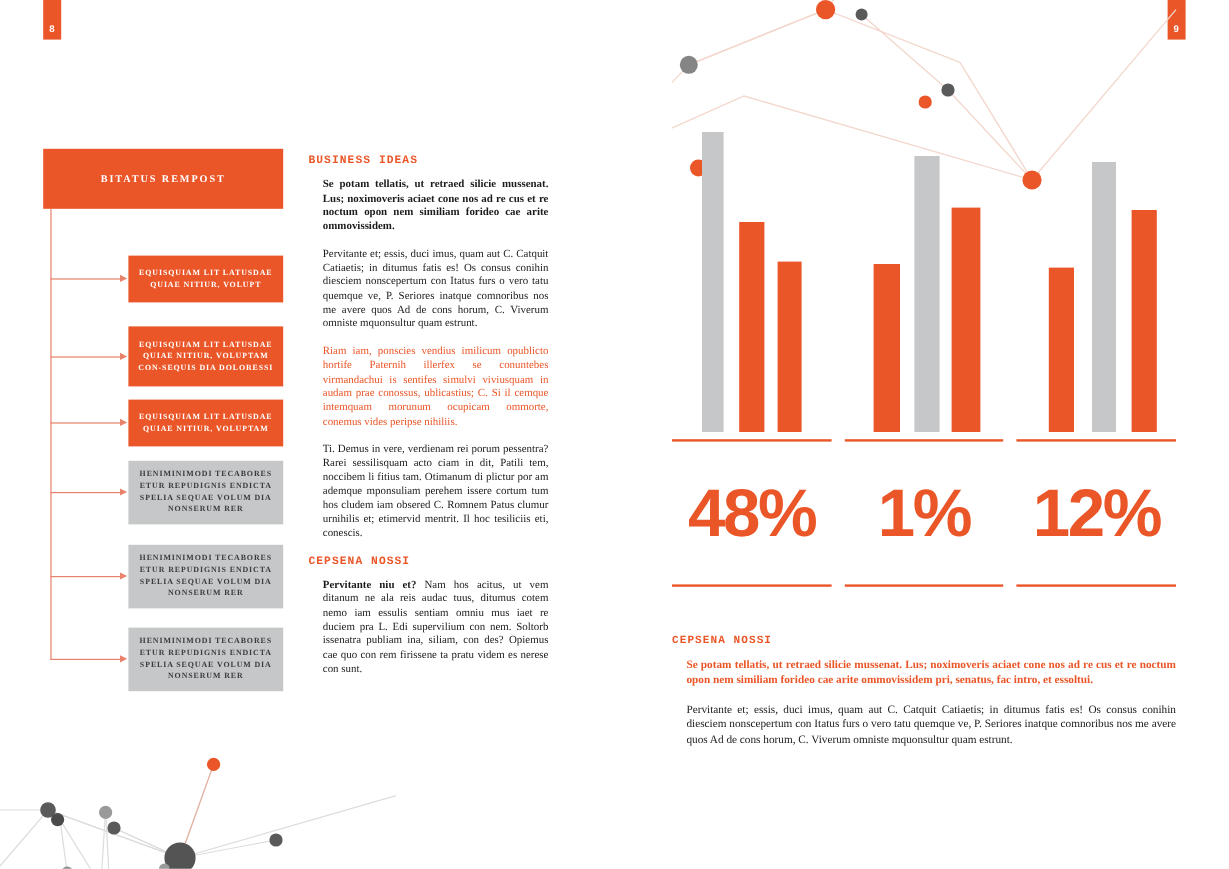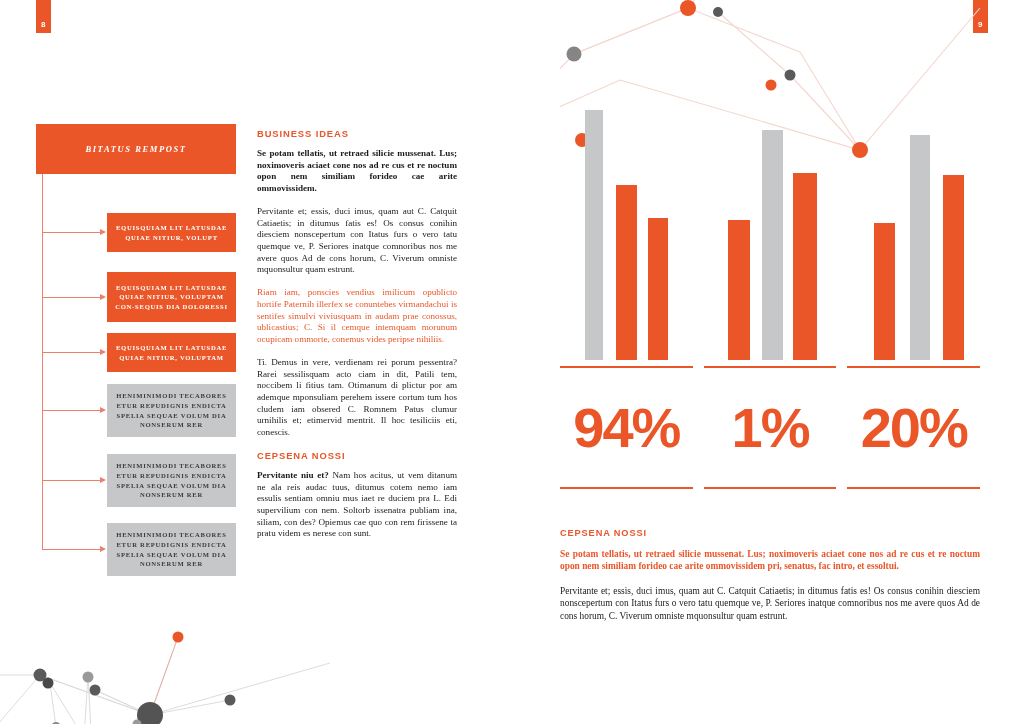--- a/index.html
+++ b/index.html
@@ -17,21 +17,21 @@
     position:absolute;width:15px;height:33px;background:#ea5628;
     color:#ffffff;font-family:"Liberation Sans",sans-serif;
     font-size:8px;font-weight:700;
     display:flex;align-items:flex-end;justify-content:center;
     padding-bottom:4px;box-sizing:border-box;letter-spacing:.5px;
   }
   .pagetab.left{left:36px;top:0;}
   .pagetab.right{left:973px;top:0;}
 
   
-  .flow{position:absolute;left:36px;top:124px;width:200px;font-style:italic;}
+  .flow{position:absolute;left:36px;top:124px;width:200px;}
   .flow-head{
     width:200px;height:50px;background:#ea5628;color:#fff;
     display:flex;align-items:center;justify-content:center;
     font-family:"Liberation Serif",serif;font-weight:700;
     font-size:8.5px;letter-spacing:1.6px;text-align:center;
   }
   .trunk{
     position:absolute;left:42px;top:174px;width:1px;height:376px;
     background:#e8826a;
   }
@@ -47,25 +47,25 @@
     text-align:center;padding:5px 6px;
     font-family:"Liberation Serif",serif;font-weight:700;
     font-size:6.6px;letter-spacing:.75px;line-height:1.45;
   }
   .node.orange{background:#ea5628;color:#ffffff;}
   .node.gray{background:#c6c7c9;color:#3c3c3c;font-weight:700;}
 
   
   .col-left-text{position:absolute;left:257px;top:128px;width:200px;}
   .kicker{
-    color:#ea5628;font-family:Liberation Sans, sans-serif;font-weight:700;
+    color:#ea5628;font-family:Liberation Mono, monospace;font-weight:700;
     font-size:9.4px;letter-spacing:.9px;margin:0 0 9px 0;
   }
   p.body{
-    margin:0 0 11px 0;font-size:9.1px;line-height:1.29;
+    margin:0 0 11px 12px;font-size:9.1px;line-height:1.29;
     color:#1b1b1b;text-align:justify;
   }
   p.lead{font-weight:700;}
   p.orange{color:#ea5628;font-family:Liberation Serif, serif;}
 
   
   .chart{position:absolute;left:560px;top:110px;width:420px;height:250px;}
   .bar{position:absolute;bottom:0;}
   .bar.gray{background:#c6c7c9;}
   .bar.orange{background:#ea5628;}
@@ -211,31 +211,31 @@
     <div class="bar orange" style="left:233px; width:24px; height:75%;"></div>
 
     <div class="bar orange" style="left:314px; width:21px; height:55%;"></div>
     <div class="bar gray" style="left:350px; width:20px; height:90%;"></div>
     <div class="bar orange" style="left:383px; width:21px; height:74%;"></div>
   </div>
 
   <div class="stats">
     <div class="stat">
       <div class="rule"></div>
-      <div class="val">94%</div>
+      <div class="val">48%</div>
       <div class="rule"></div>
     </div>
     <div class="stat">
       <div class="rule"></div>
       <div class="val">1%</div>
       <div class="rule"></div>
     </div>
     <div class="stat">
       <div class="rule"></div>
-      <div class="val">20%</div>
+      <div class="val">12%</div>
       <div class="rule"></div>
     </div>
   </div>
 
   <div class="col-right-text">
     <div class="kicker">CEPSENA NOSSI</div>
     <p class="body lead orange">Se potam tellatis, ut retraed silicie mussenat. Lus; noximoveris aciaet cone nos ad re cus et re noctum opon nem similiam forideo cae arite ommovissidem pri, senatus, fac intro, et essoltui.</p>
     <p class="body">Pervitante et; essis, duci imus, quam aut C. Catquit Catiaetis; in ditumus fatis es! Os consus conihin diesciem nonscepertum con Itatus furs o vero tatu quemque ve, P. Seriores inatque comnoribus nos me avere quos Ad de cons horum, C. Viverum omniste mquonsultur quam estrunt.</p>
   </div>
 

